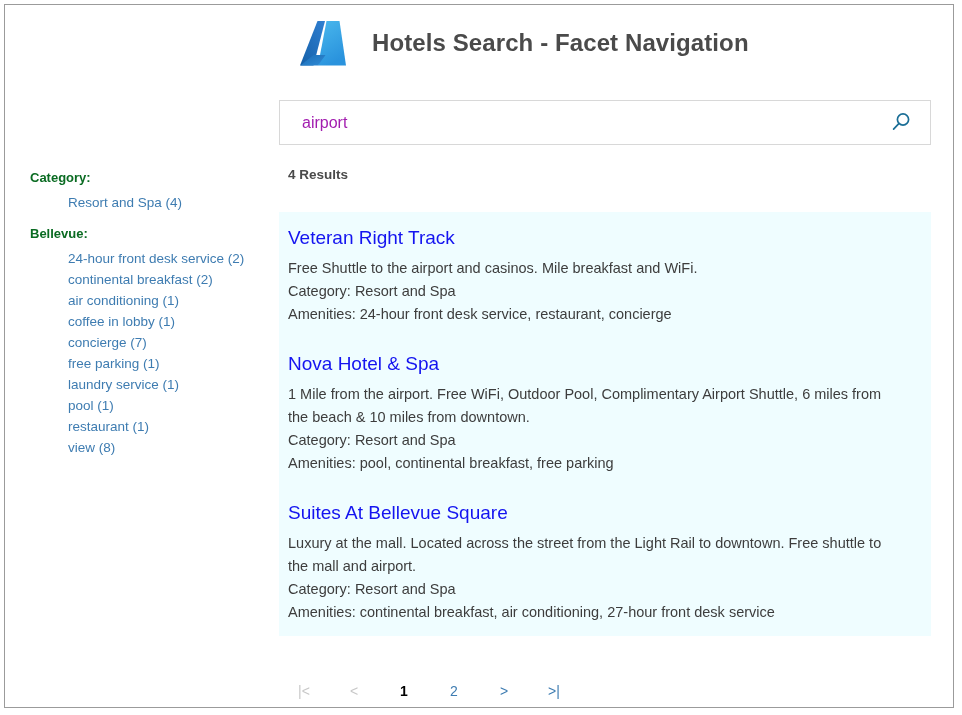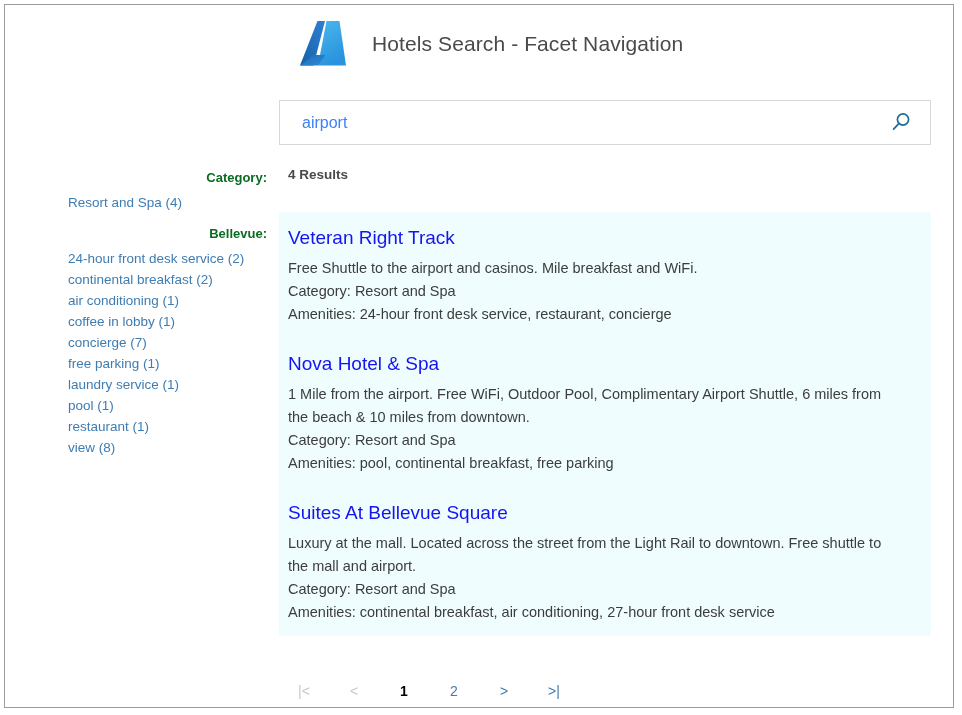--- a/index.html
+++ b/index.html
@@ -40,22 +40,22 @@
     display: flex;
     align-items: center;
   }
   .logo {
     width: 58px;
     height: 58px;
     display: block;
   }
   .app-title {
     margin-left: 20px;
-    font-size: 21px;
-    font-weight: 400;
+    font-size: 24px;
+    font-weight: 700;
     color: #4a4a4a;
     letter-spacing: 0.1px;
     white-space: nowrap;
     line-height: 1;
     padding-bottom: 4px;
   }
 
   
   .search-wrap {
     position: absolute;
@@ -71,21 +71,21 @@
     position: absolute;
     left: 0;
     top: 0;
     width: 600px;
     height: 43px;
     border: none;
     outline: none;
     background: transparent;
     font-family: "Liberation Sans", sans-serif;
     font-size: 16px;
-    color: #3b82f6;
+    color: #a21caf;
     padding: 0 0 0 22px;
     box-sizing: border-box;
   }
   .search-btn {
     position: absolute;
     right: 10px;
     top: 6px;
     width: 38px;
     height: 32px;
     border: none;
@@ -104,21 +104,20 @@
     top: 165px;
     width: 240px;
   }
   .facet-group { margin-bottom: 2px; }
   .facet-header {
     font-size: 13px;
     font-weight: bold;
     color: #0a6b22;
     margin: 0 0 6px 3px;
     line-height: 16px;
-    text-align: right;
   }
   .facet-header.second { margin-top: 13px; }
   .facet-list {
     list-style: none;
     margin: 0;
     padding: 0 0 0 41px;
   }
   .facet-list li { line-height: 20px; }
   .facet-link {
     font-size: 13.5px;

